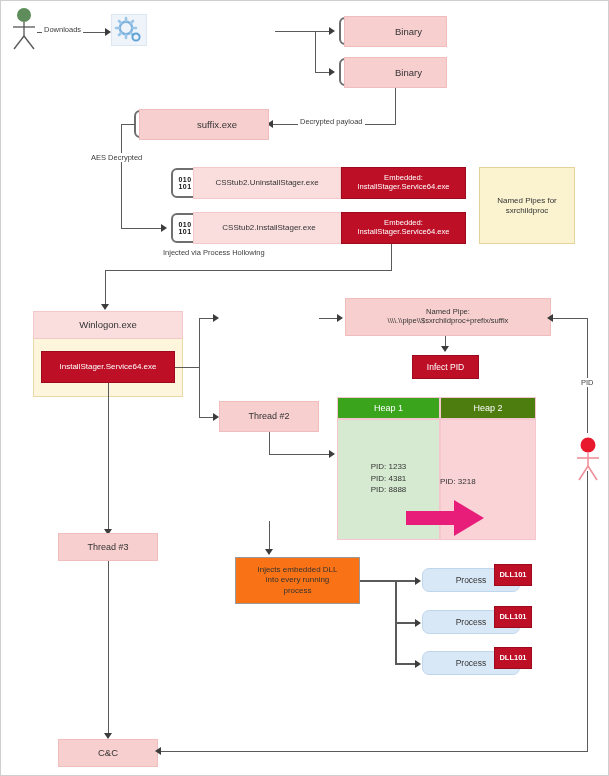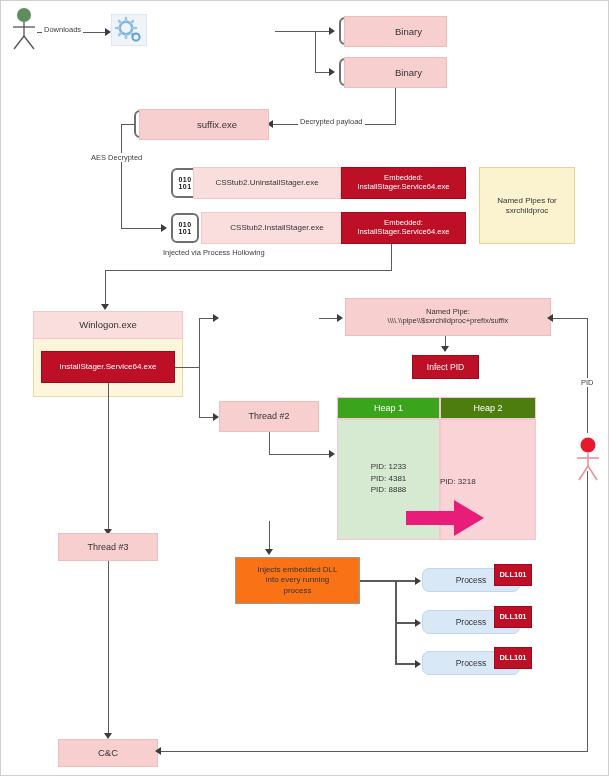--- a/index.html
+++ b/index.html
@@ -142,21 +142,21 @@
   </div>
   <div class="node darkred" style="left:340px;top:166px;width:125px;height:32px;font-size:7.6px;flex-direction:column;">
     <span>Embedded:</span>
     <span>InstallStager.Service64.exe</span>
   </div>
 
   <div class="binicon" style="left:170px;top:212px;width:28px;height:30px;">
     <span>010</span>
     <span>101</span>
   </div>
-  <div class="node pinklite" style="left:192px;top:211px;width:152px;height:32px;font-size:8px;margin-left:8px;">
+  <div class="node pinklite" style="left:192px;top:211px;width:152px;height:32px;font-size:8px;">
     <span>CSStub2.InstallStager.exe</span>
   </div>
   <div class="node darkred" style="left:340px;top:211px;width:125px;height:32px;font-size:7.6px;flex-direction:column;">
     <span>Embedded:</span>
     <span>InstallStager.Service64.exe</span>
   </div>
 
   <div class="node cream" style="left:478px;top:166px;width:96px;height:77px;font-size:8px;flex-direction:column;">
     <span>Named Pipes for</span>
     <span>sxrchildproc</span>

